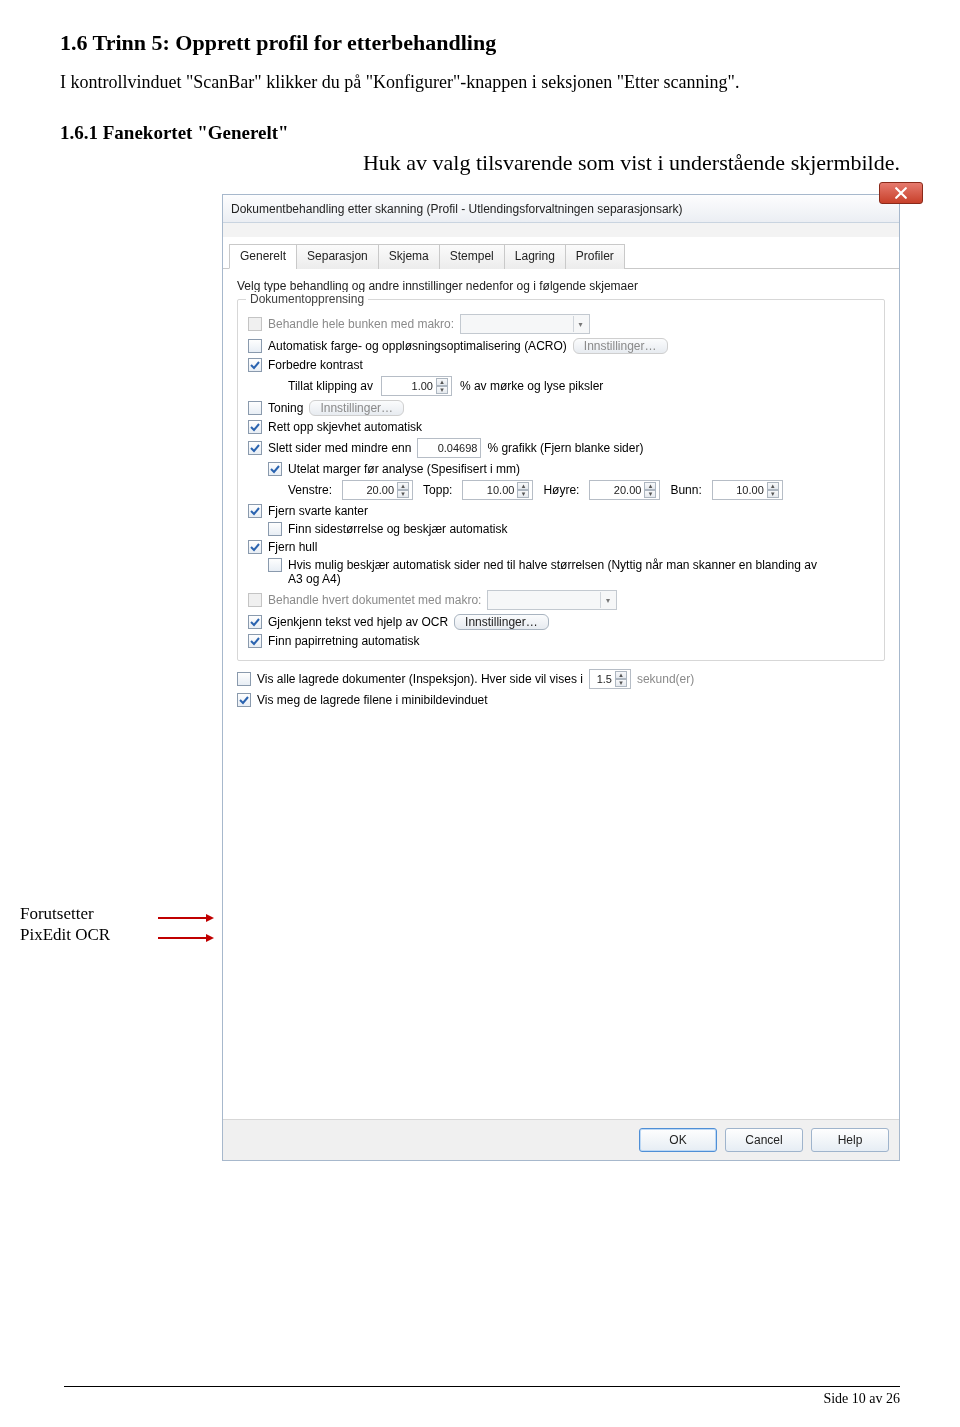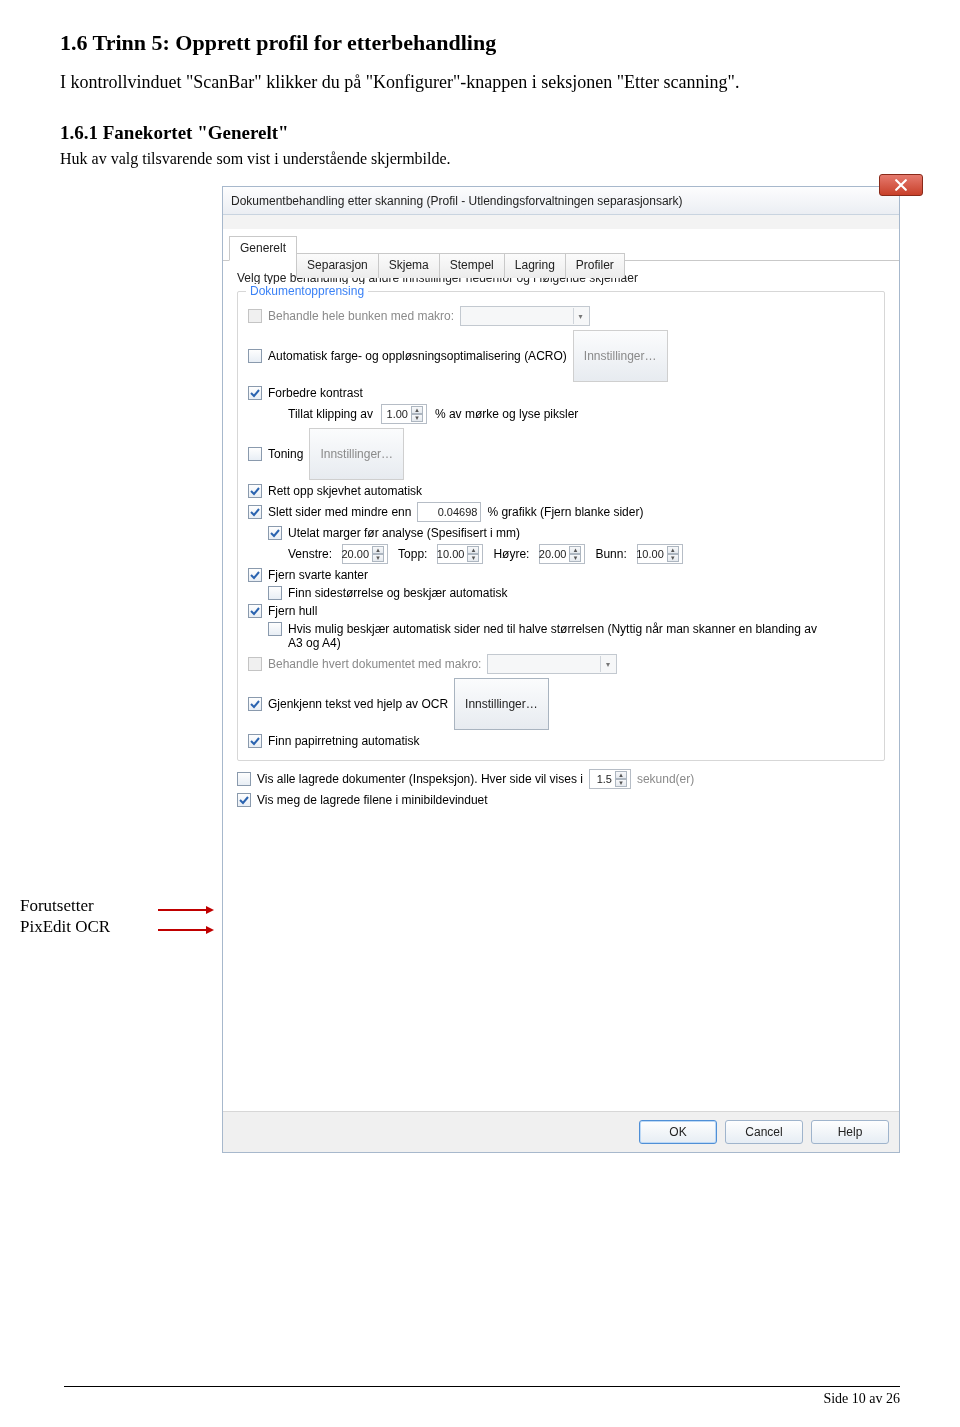--- a/index.html
+++ b/index.html
@@ -26,21 +26,21 @@
     font-size: 22px;
     font-weight: bold;
     margin-bottom: 14px;
   }
   .body-text {
     font-size: 18px;
     line-height: 1.35;
     margin-bottom: 28px;
   }
   .h2 { font-size: 19px; font-weight: bold; margin-bottom: 6px; }
-  .sub { font-size: 16px; margin-bottom: 18px; }
+  .sub { font-size: 22px; margin-bottom: 18px; text-align: right; }
 
   .shot-wrap {
     display: flex;
     align-items: flex-start;
     gap: 8px;
     margin-left: -40px;
   }
   .callout-col {
     width: 130px;
     flex: 0 0 130px;
@@ -92,21 +92,21 @@
     margin-top: 14px;
   }
   .tab {
     padding: 4px 10px 5px 10px;
     border: 1px solid #c9c9c9;
     border-bottom: none;
     background: linear-gradient(#fbfbfb,#ececec);
     font-size: 12px;
     margin-right: -1px;
     position: relative;
-    top: 18px;
+    top: 1px;
   }
   .tab.active {
     background: #fff;
     border-bottom: 1px solid #fff;
     top: 1px;
   }
   .pane {
     background: #fff;
     padding: 10px 14px 14px 14px;
     min-height: 850px;
@@ -118,21 +118,21 @@
     padding: 10px 10px 8px 10px;
     margin-bottom: 8px;
     position: relative;
   }
   .group-title {
     position: absolute;
     top: -8px; left: 8px;
     background: #fff;
     padding: 0 4px;
     font-size: 12px;
-    color: #3b82f6;
+    color: #404040;
   }
   .row {
     display: flex;
     align-items: center;
     gap: 6px;
     margin: 4px 0;
     font-size: 12px;
   }
   .row.ind1 { margin-left: 20px; }
   .row.ind2 { margin-left: 40px; gap: 8px; }
@@ -142,40 +142,40 @@
     background: linear-gradient(#fefefe,#e8eef5);
     display: inline-flex;
     align-items: center; justify-content: center;
     flex: 0 0 14px;
   }
   .cb.disabled { border-color:#c4c4c4; background:#f0f0f0; }
   .cb svg { width:10px; height:10px; display:block; }
   .lbl { color: #000; }
   .lbl.dis { color: #8a8a8a; }
   .num {
-    width: 46px; height: 20px;
+    width: 71px; height: 20px;
     border: 1px solid #b6bdc6;
     background: #fff;
     display: inline-flex; align-items:center; justify-content:flex-end;
     padding-right: 3px;
     font-size: 11px;
   }
   .num .spin {
     display:flex; flex-direction:column; margin-left:3px;
   }
   .num .spin span {
     width:12px; height:8px; border:1px solid #adb6c0; background:linear-gradient(#f7f8fa,#e5e9ee);
     font-size:7px; line-height:6px; text-align:center; color:#555;
   }
   .btn {
     border: 1px solid #a9b4c0;
     background: linear-gradient(#fbfcfd,#e7ebf0);
-    padding: 18px 10px;
-    font-size: 12px;
-    border-radius: 0;
+    padding: 0 10px;
+    font-size: 12px;
+    border-radius: 6px;
   }
   .btn.dis { color:#8a8a8a; border-color:#cfcfcf; }
   .combo {
     width: 130px; height: 20px;
     border: 1px solid #c3c9d0;
     background: #f6f7f8;
     display:inline-flex; align-items:center; justify-content:flex-end;
     padding-right:2px;
   }
   .combo .caret {

